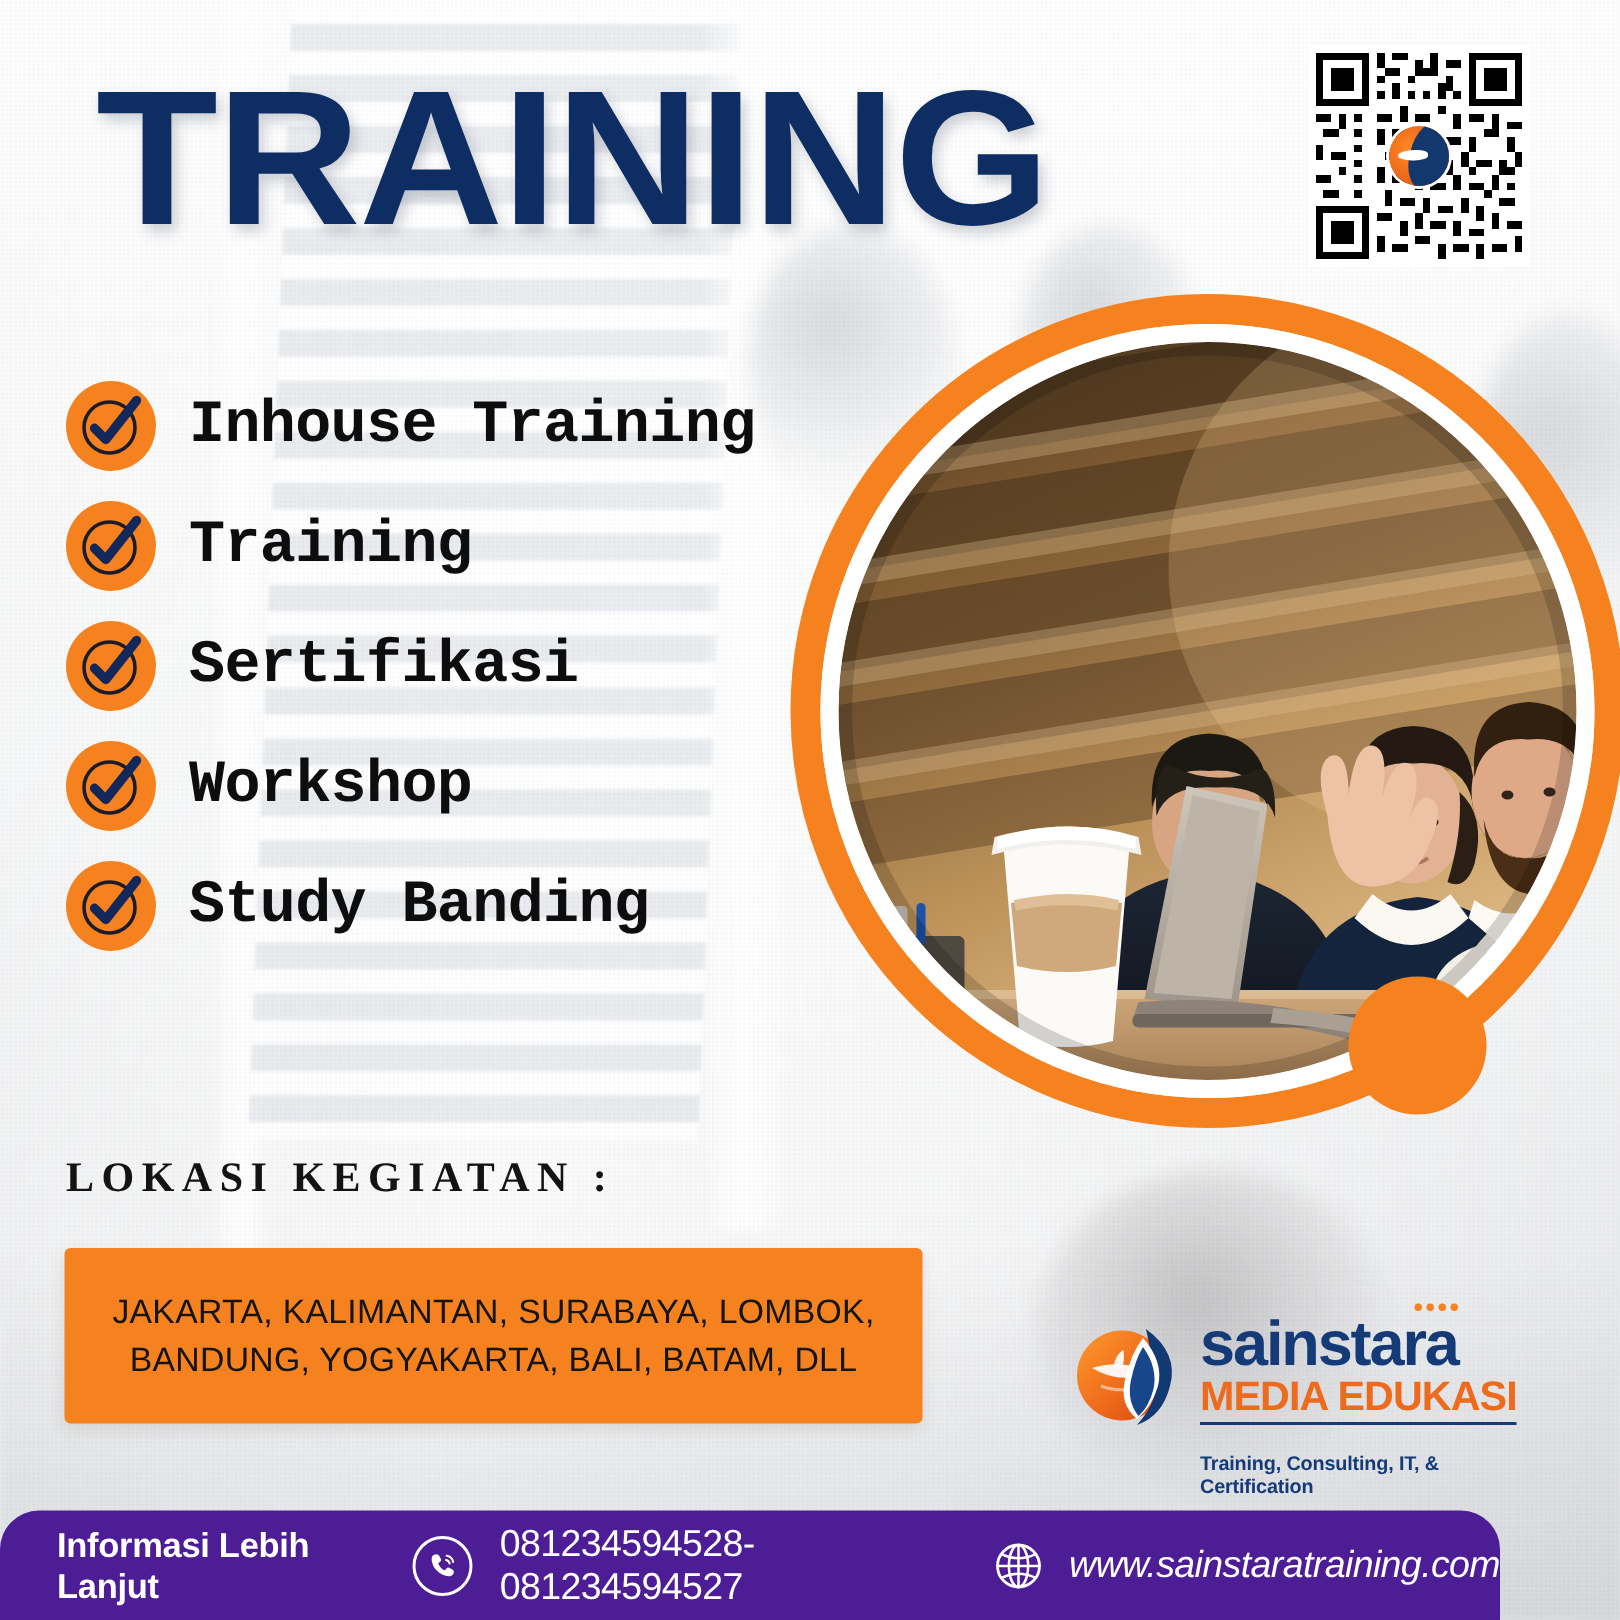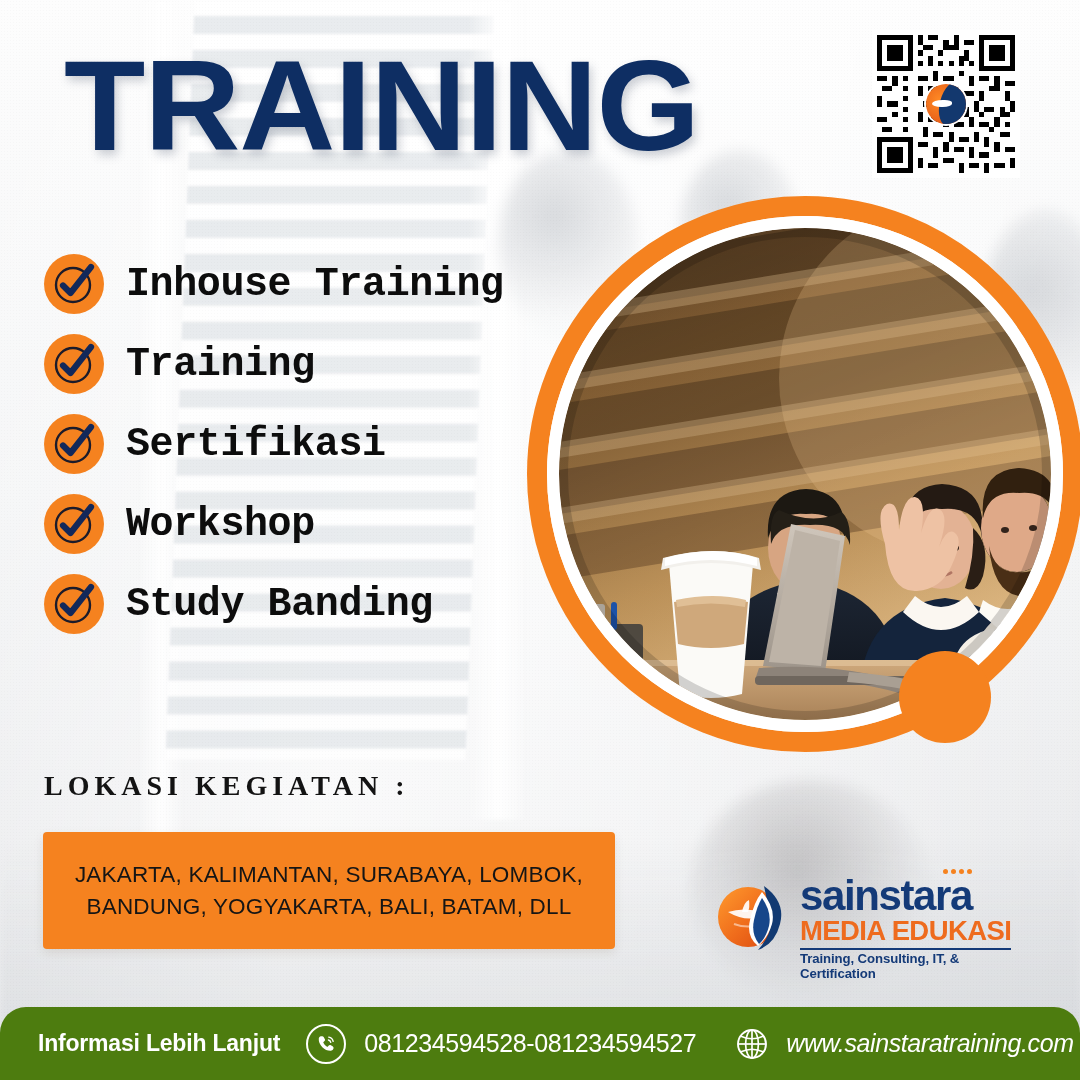--- a/index.html
+++ b/index.html
@@ -204,28 +204,28 @@
   }
   .brand-dots i{ width:5px; height:5px; border-radius:50%; background:#F5821F; display:block; }
   .brand-sub{
     font-size:27.5px; font-weight:700; color:#EE6B1E;
     letter-spacing:-.6px; line-height:1.05; margin-top:1px;
     border-bottom:2px solid #143A78; padding-bottom:2px;
     display:inline-block;
   }
   .brand-tag{
     font-size:13.2px; font-weight:700; color:#143A78;
-    letter-spacing:-.1px; margin-top:1px;
+    letter-spacing:-.1px; margin-top:18px;
   }
 
   
   .footer{
     position:absolute; left:0; top:1007px;
-    width:1080px; height:73px;
-    background:#4d7c0f;
+    width:1000px; height:73px;
+    background:#4c1d95;
     border-radius:26px 26px 0 0;
     display:flex; align-items:center;
     padding-left:38px;
     color:#fff;
   }
   .f-label{ font-size:23px; font-weight:700; letter-spacing:-.2px; }
   .f-icon{
     margin-left:26px; margin-right:18px;
     width:40px; height:40px; flex:0 0 40px;
     display:flex; align-items:center; justify-content:center;

